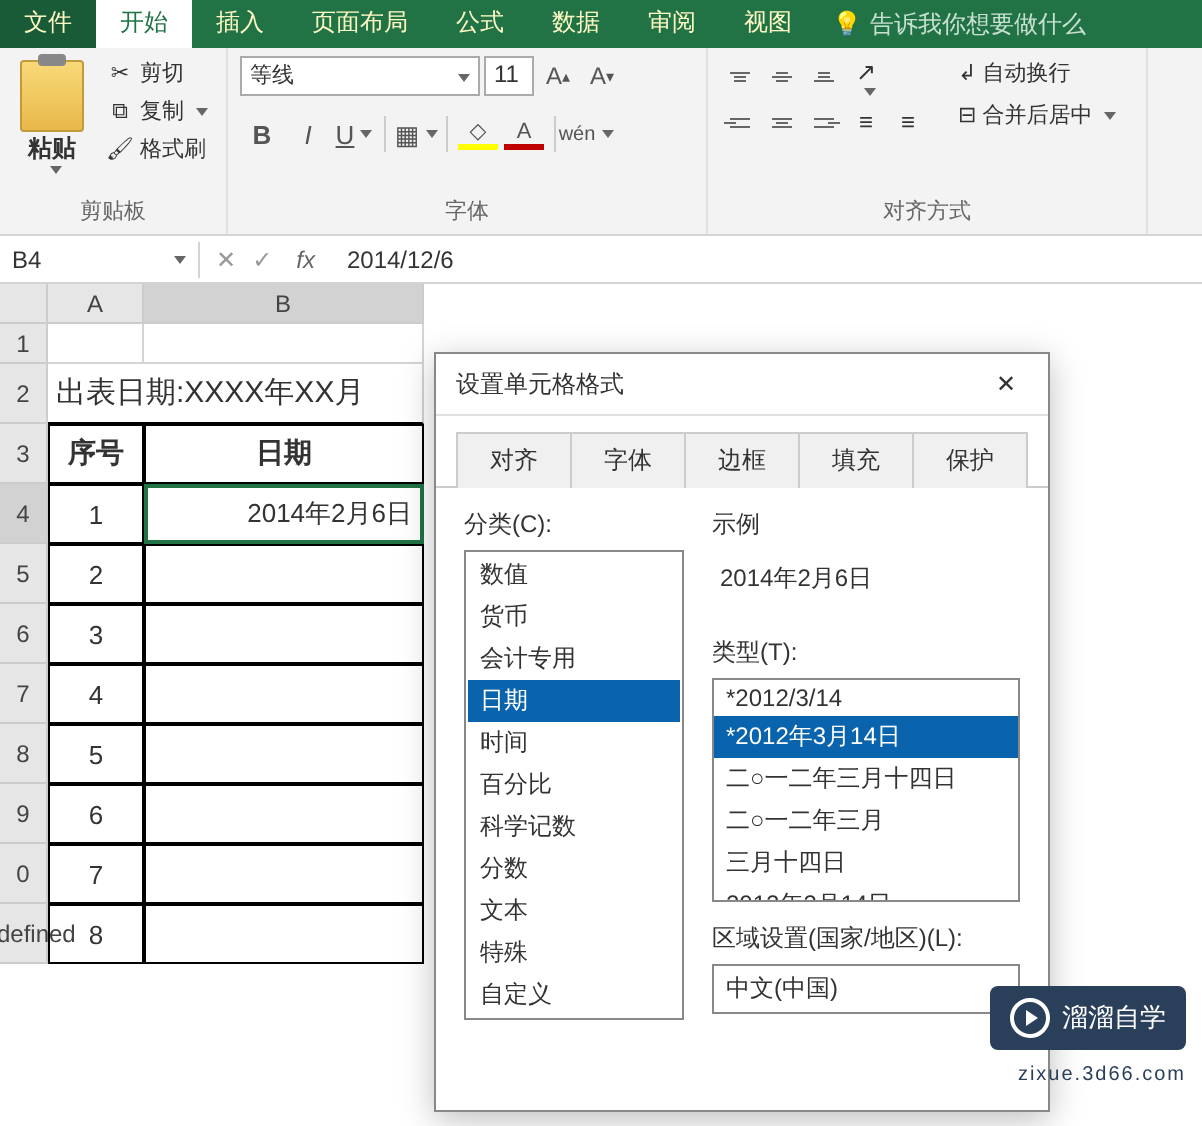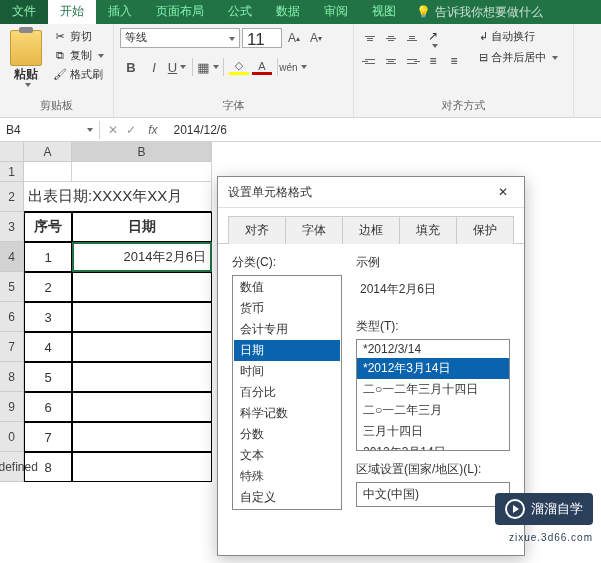--- a/index.html
+++ b/index.html
@@ -1,20 +1,20 @@
 <!DOCTYPE html>
 <html><head>
   <meta charset="utf-8">
   <style>
     * { margin: 0; padding: 0; box-sizing: border-box; font-family: "Microsoft YaHei", Arial, sans-serif; }
     body { width: 601px; height: 563px; overflow: hidden; background: #fff; font-size: 12px; color: #333; position: relative; }
     
     
     .ribbon-tabs { display: flex; background: #fff; height: 24px; }
-    .ribbon-tab { padding: 3px 12px; color: #86efac; background: #217346; cursor: pointer; font-size: 12px; }
+    .ribbon-tab { padding: 3px 12px; color: #fef9c3; background: #217346; cursor: pointer; font-size: 12px; }
     .ribbon-tab.file { background: #195b37; }
     .ribbon-tab.inactive { background: #217346; }
     .ribbon-tab.active { background: #fff; color: #217346; }
     .tell-me { padding: 3px 8px; color: #c8e0d1; background: #217346; display: flex; align-items: center; gap: 4px; flex: 1; }
     .bulb-icon { display: inline-block; }
     
     
     .ribbon { background: #f3f3f3; border-bottom: 1px solid #d4d4d4; display: flex; height: 94px; }
     .ribbon-group { border-right: 1px solid #e0e0e0; padding: 4px 6px; display: flex; flex-direction: column; }
     .ribbon-group-content { flex: 1; display: flex; gap: 4px; }
@@ -24,21 +24,21 @@
     .paste-icon { width: 32px; height: 36px; background: linear-gradient(#f9d978, #e8b84a); border: 1px solid #c19a3a; border-radius: 2px; position: relative; }
     .paste-icon::before { content: ''; position: absolute; top: -4px; left: 8px; width: 14px; height: 6px; background: #888; border-radius: 2px; }
     
     .clip-buttons { display: flex; flex-direction: column; gap: 2px; font-size: 11px; }
     .clip-btn { display: flex; align-items: center; gap: 3px; padding: 1px 3px; cursor: pointer; }
     .mini-icon { width: 14px; height: 14px; display: inline-flex; align-items: center; justify-content: center; }
     
     
     .font-row1 { display: flex; gap: 2px; margin-bottom: 4px; align-items: center; }
     .font-select { border: 1px solid #ababab; background: #fff; padding: 1px 18px 1px 4px; font-size: 11px; width: 120px; height: 20px; position: relative; }
-    .font-size-select { border: 1px solid #ababab; background: #fff; padding: 1px 14px 1px 4px; font-size: 17px; width: 40px; height: 20px; }
+    .font-size-select { border: 1px solid #ababab; background: #fff; padding: 1px 14px 1px 4px; font-size: 12px; width: 25px; height: 20px; }
     .font-inc, .font-dec { width: 20px; height: 20px; border: 1px solid transparent; display: flex; align-items: center; justify-content: center; cursor: pointer; font-size: 12px; color: #555; }
     .font-row2 { display: flex; gap: 1px; align-items: center; }
     .fmt-btn { width: 22px; height: 22px; display: flex; align-items: center; justify-content: center; cursor: pointer; font-size: 13px; color: #555; }
     .fmt-btn.bold { font-weight: bold; }
     .fmt-btn.italic { font-style: italic; }
     .fmt-btn.underline { text-decoration: underline; }
     .color-bar { width: 20px; height: 3px; }
     
     
     .align-row { display: flex; gap: 1px; margin-bottom: 3px; }

